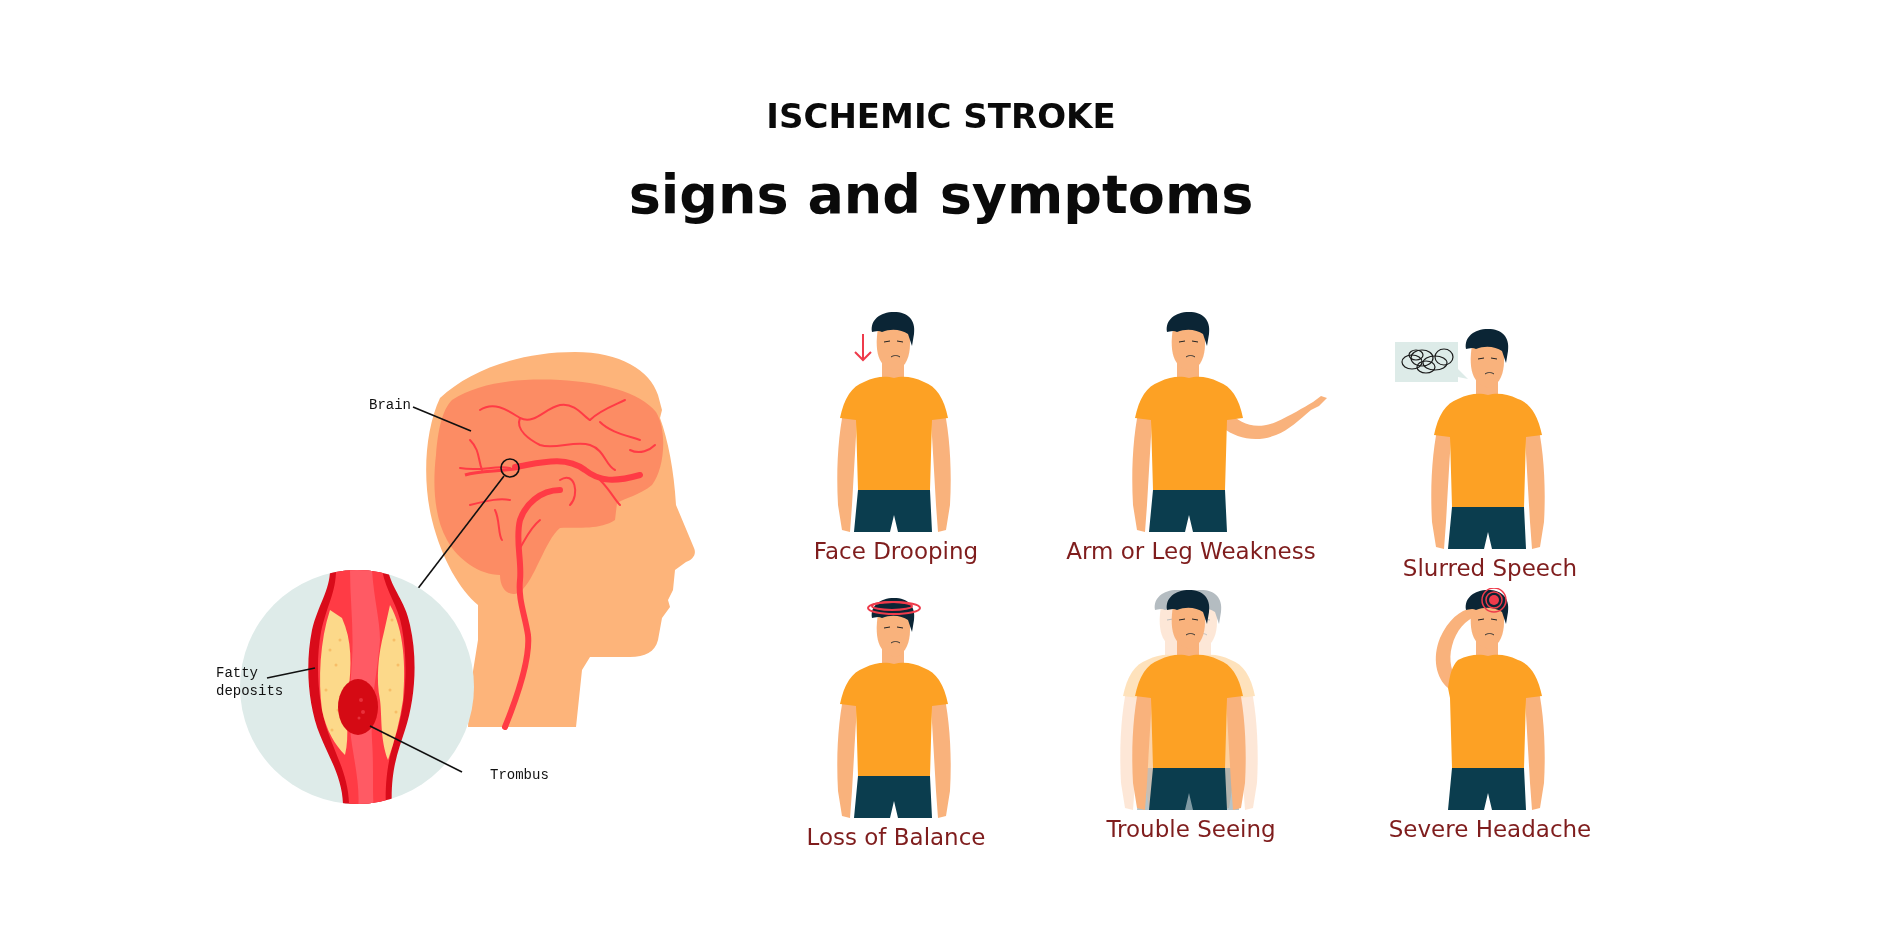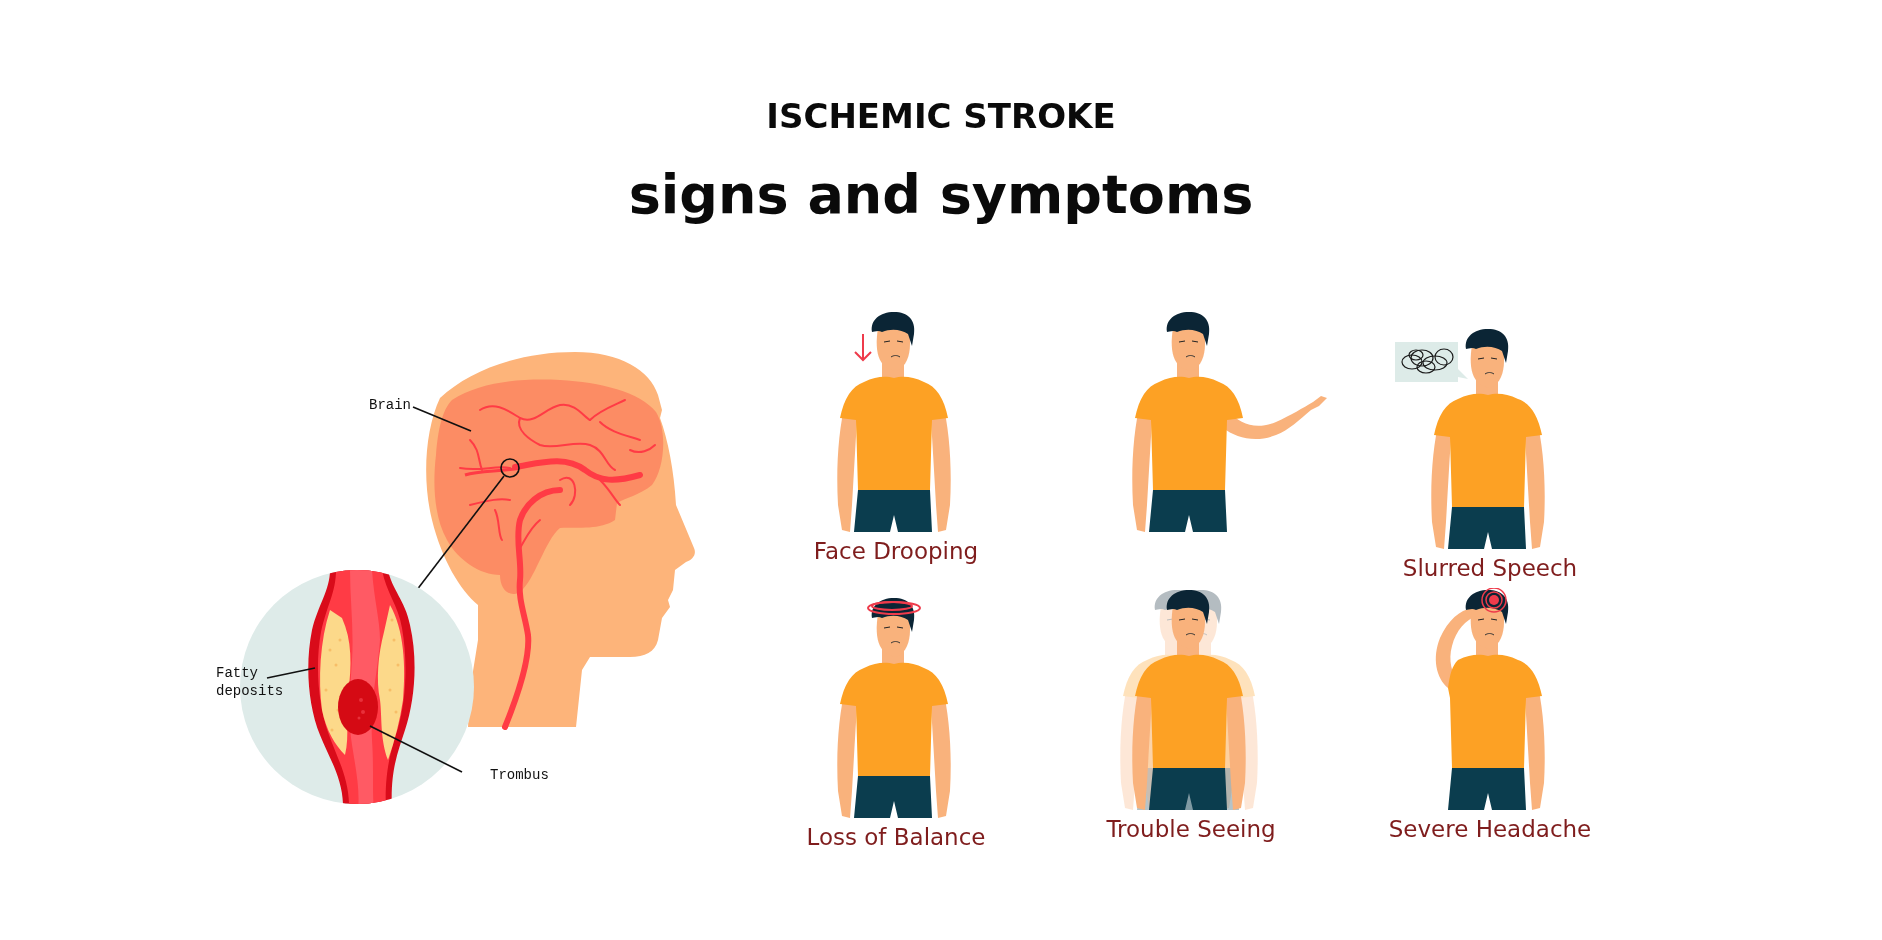--- a/index.html
+++ b/index.html
@@ -153,20 +153,21 @@
     <g>
       <path fill="#F9B27C" d="M100,90 C92,120 90,160 92,195 L96,220 L104,222 L106,195 C108,160 110,125 112,95 Z"></path>
 
       <path fill="#F9B27C" d="M186,100 C200,115 215,120 235,112 C250,105 262,98 272,92 L280,86 L286,88 L278,96 L270,100 C258,110 248,120 235,125 C215,133 195,128 182,118 Z"></path>
       <rect x="136" y="50" width="22" height="26" fill="#F9B27C"></rect>
       <path fill="#FDA124" d="M118,72 C130,66 140,66 148,68 C156,66 166,66 178,72 C190,76 198,88 202,108 L186,110 L184,180 L112,180 L110,110 L94,108 C98,88 106,76 118,72 Z"></path>
       <path fill="#0B3D4E" d="M112,180 L184,180 L186,222 L152,222 L148,205 L144,222 L108,222 Z"></path>
     </g>
     <use href="#fig-head"></use>
   </svg>
+  <div class="symptom-label">Arm or Leg Weakness</div>
 </div>
 
 <div class="symptom" style="left:1340px;top:327px;">
   <svg width="300" height="230" viewBox="0 0 300 230">
     <use href="#fig-body"></use>
     <use href="#fig-head"></use>
     <g>
       <path fill="#DDEBE8" d="M55,15 L118,15 L118,42 L128,52 L118,50 L118,55 L55,55 Z"></path>
       <g fill="none" stroke="#1a1a1a" stroke-width="1.2">
         <ellipse cx="72" cy="35" rx="10" ry="7"></ellipse>

